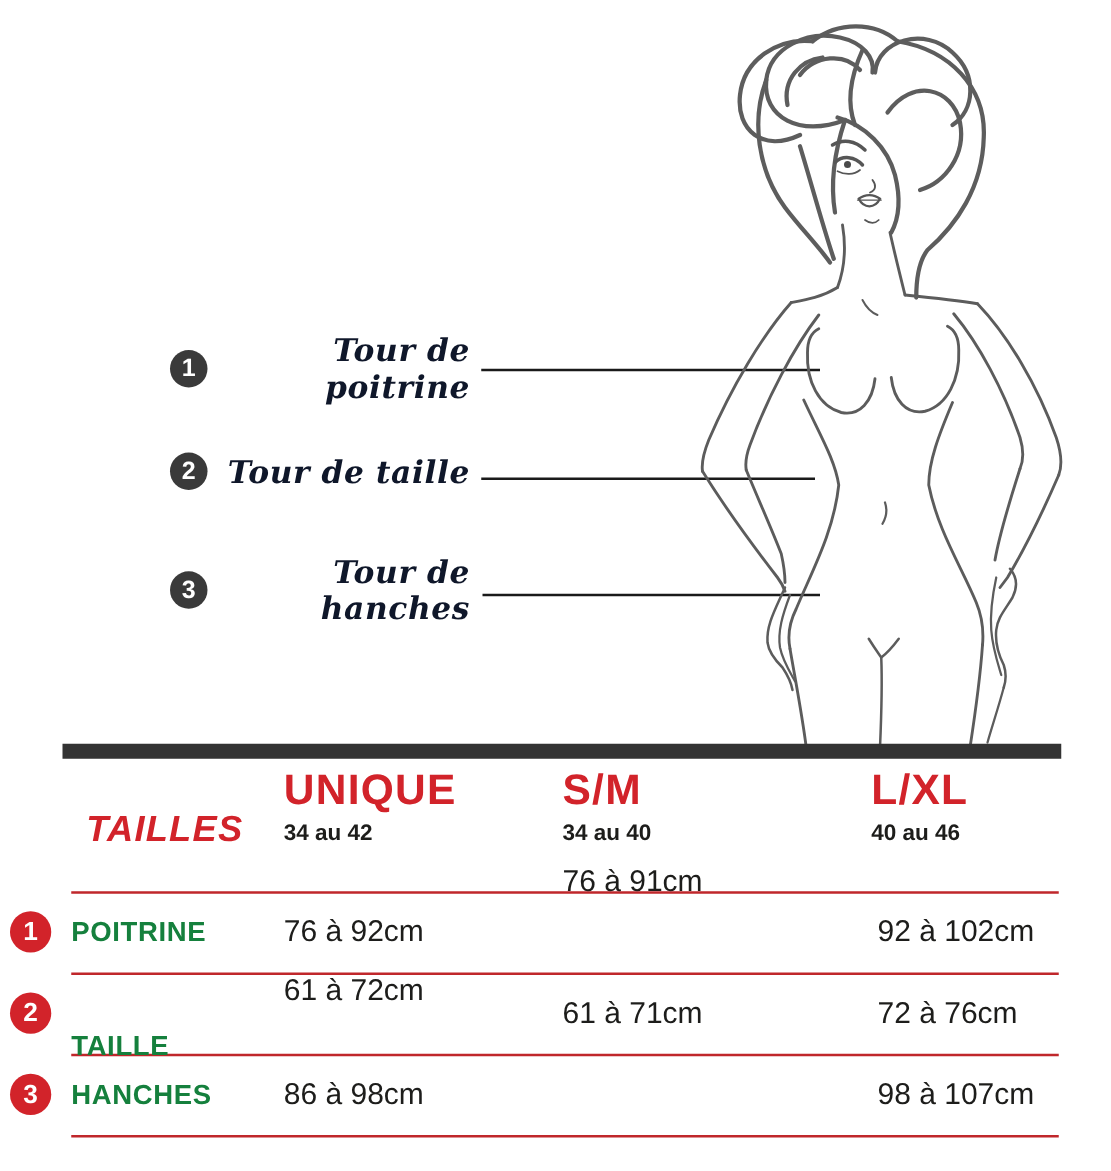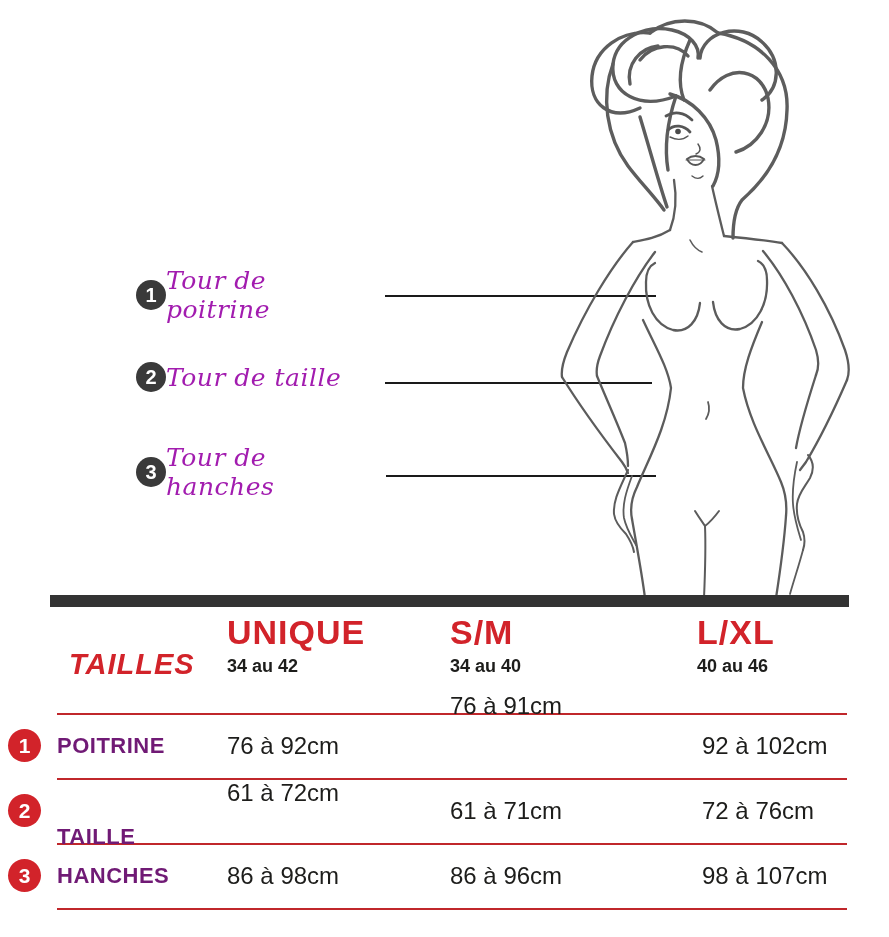--- a/index.html
+++ b/index.html
@@ -8,43 +8,43 @@
     font-family:"Liberation Sans", sans-serif;color:#1d1d1b;
   }
   
   .measure-row{position:absolute;left:136px;width:240px;height:36px;display:flex;align-items:center;}
   .num-badge{
     width:30px;height:30px;border-radius:50%;background:#3a3a3a;color:#fff;
     display:flex;align-items:center;justify-content:center;
     font-weight:bold;font-size:20px;line-height:1;flex:0 0 30px;
   }
   .script-label{
-    flex:1;text-align:left;
+    flex:1;text-align:right;
     font-family:"DejaVu Serif", serif;font-style:italic;
-    font-size:25px;color:#a21caf;letter-spacing:.5px;
+    font-size:25px;color:#0f172a;letter-spacing:.5px;font-weight:bold;
   }
   .pointer-line{position:absolute;height:2px;background:#1a1a1a;}
   
   .figure-wrap{position:absolute;left:540px;top:0;width:349px;height:600px;}
   
   .black-bar{position:absolute;left:50px;top:595px;width:799px;height:12px;background:#333333;}
   .tbl-title{
     position:absolute;left:69px;top:648px;font-size:29px;font-weight:bold;
     letter-spacing:1px;color:#d2232a;line-height:32px;font-style:italic;
   }
   .col-head{position:absolute;top:614px;width:200px;text-align:left;}
   .col-head .size{font-size:34px;font-weight:bold;color:#d2232a;line-height:36px;letter-spacing:1px;}
   .col-head .range{font-size:18px;font-weight:bold;color:#1d1d1b;line-height:20px;margin-top:6px;}
   .rule-red{position:absolute;left:57px;width:790px;height:2px;background:#c0272b;}
   .tbl-row-badge{
     position:absolute;left:8px;width:33px;height:33px;border-radius:50%;
     background:#d2232a;color:#fff;display:flex;align-items:center;justify-content:center;
     font-weight:bold;font-size:21px;
   }
-  .row-label{position:absolute;left:57px;font-size:22px;font-weight:bold;line-height:32px;letter-spacing:.5px;color:#701a75;}
+  .row-label{position:absolute;left:57px;font-size:22px;font-weight:bold;line-height:32px;letter-spacing:.5px;color:#15803d;}
   .cell-val{position:absolute;width:200px;font-size:24px;line-height:32px;color:#1d1d1b;}
 </style>
 </head>
 <body>
 
 <div class="stage">
 
   <div class="measure-row" style="top:277px">
     <div class="num-badge">1</div>
     <div class="script-label">Tour de poitrine</div>
@@ -161,16 +161,15 @@
 
   <div class="tbl-row-badge" style="top:794px">2</div>
   <div class="row-label" style="top:821px">TAILLE</div>
   <div class="cell-val" style="left:227px;top:777px">61 à 72cm</div>
   <div class="cell-val" style="left:450px;top:795px">61 à 71cm</div>
   <div class="cell-val" style="left:702px;top:795px">72 à 76cm</div>
 
   <div class="tbl-row-badge" style="top:859px">3</div>
   <div class="row-label" style="top:860px">HANCHES</div>
   <div class="cell-val" style="left:227px;top:860px">86 à 98cm</div>
-  <div class="cell-val" style="left:450px;top:860px">86 à 96cm</div>
   <div class="cell-val" style="left:702px;top:860px">98 à 107cm</div>
 
 </div>
 
 </body></html>

